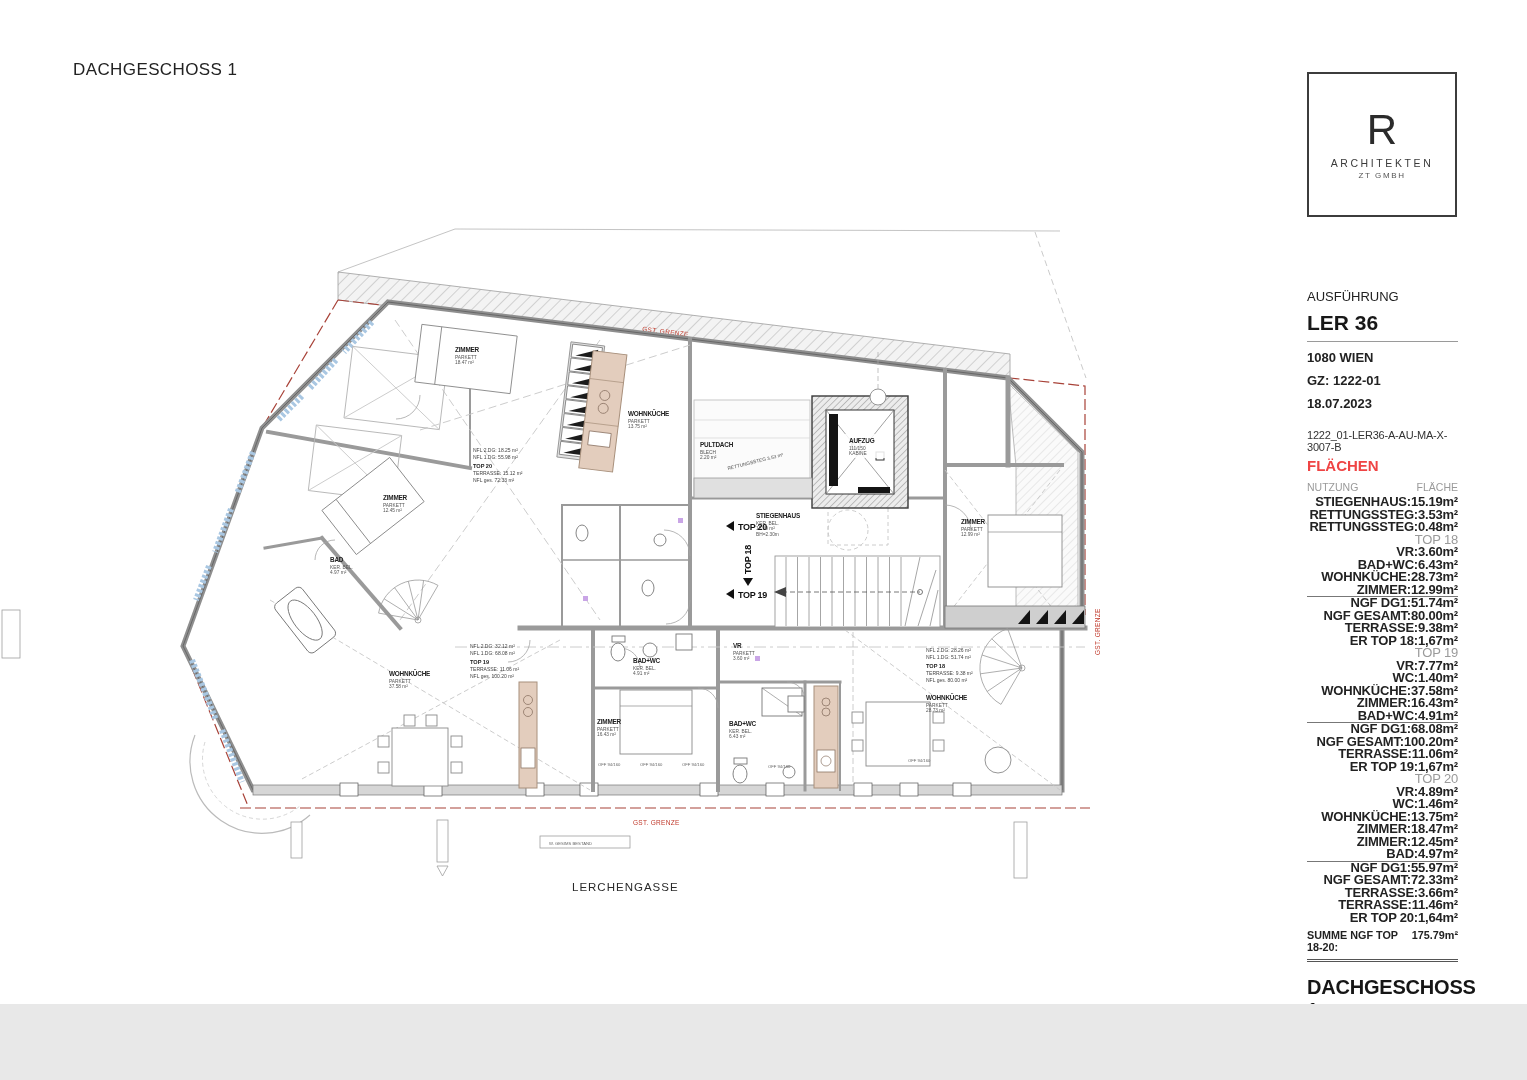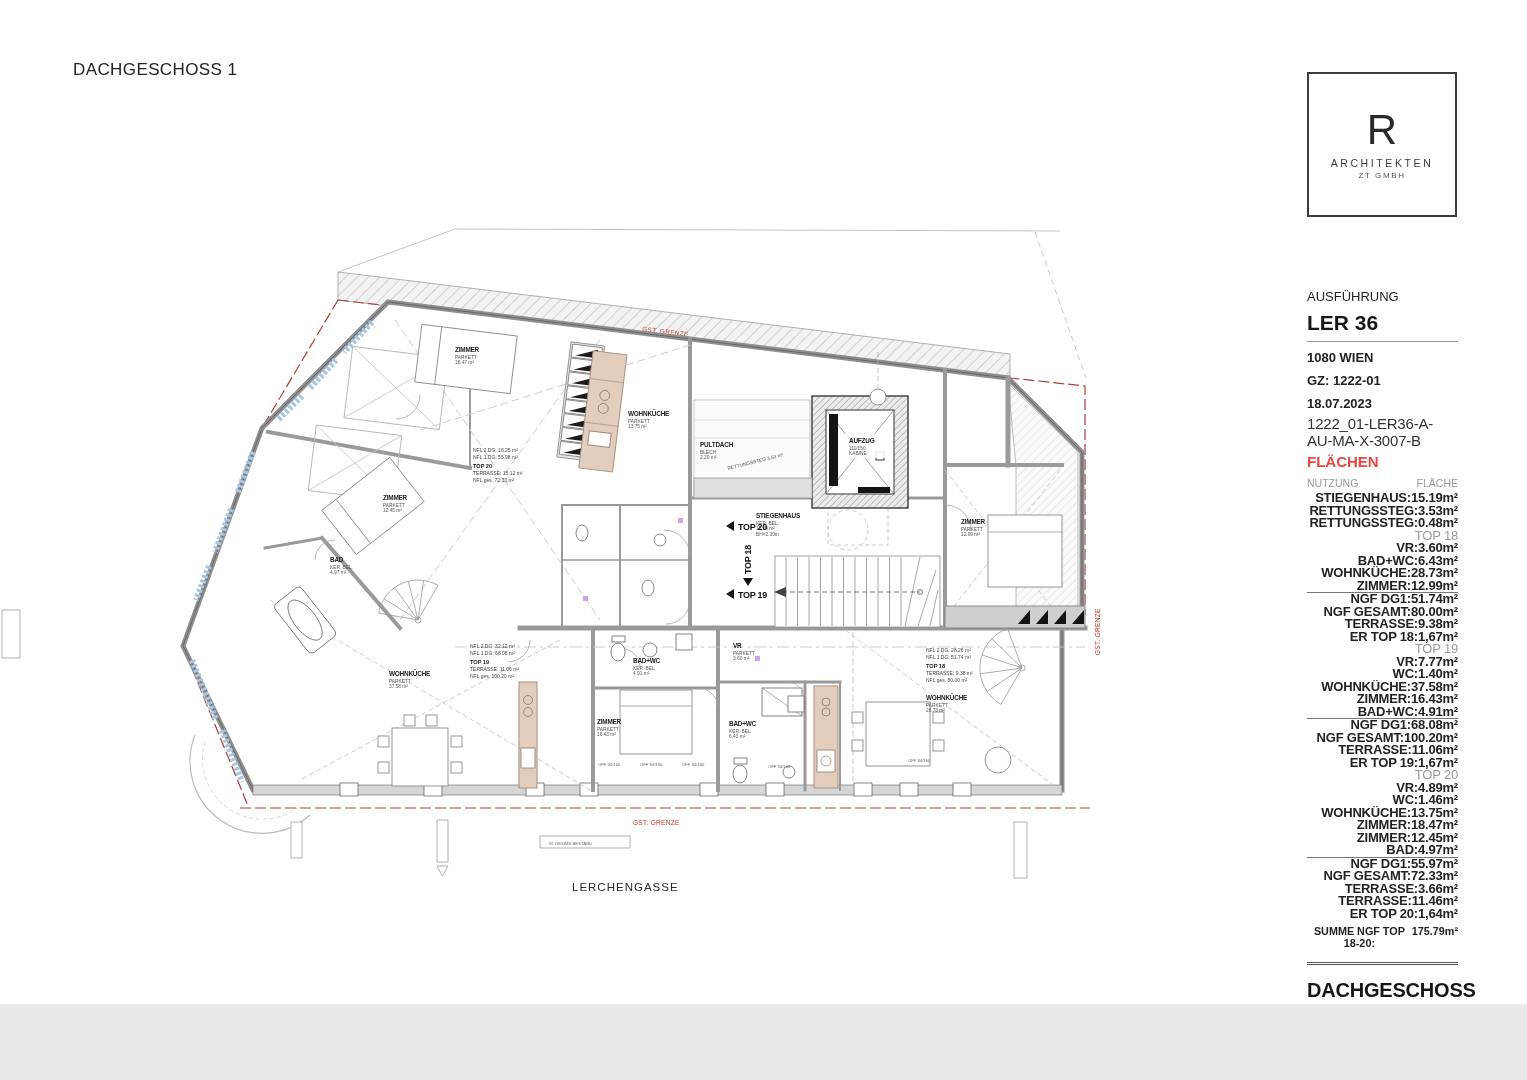--- a/index.html
+++ b/index.html
@@ -20,30 +20,30 @@
   .titleblock{position:absolute;left:1307px;top:0;width:151px;}
   .logo-box{margin-top:72px;width:146px;height:141px;border:2px solid #3c3c3c;
             display:flex;flex-direction:column;align-items:center;justify-content:center;}
   .logo-letter{font-size:42px;color:#2b2b2b;line-height:40px;}
   .logo-line1{font-size:10.5px;letter-spacing:2.6px;color:#3a3a3a;margin-top:7px;}
   .logo-line2{font-size:8px;letter-spacing:1.6px;color:#555;margin-top:2px;}
   .tb-phase{margin-top:72px;font-size:13px;color:#222;}
   .tb-project{margin-top:7px;font-size:21px;font-weight:bold;color:#181818;
               border-bottom:1px solid #9a9a9a;padding-bottom:6px;}
   .tb-line{margin-top:8px;font-size:13px;font-weight:bold;color:#222;}
-  .tb-doc{margin-top:4px;font-size:15px;color:#333;letter-spacing:-.2px;}
+  .tb-doc{margin-top:18px;font-size:11px;color:#333;letter-spacing:-.2px;}
   .tb-areas-h{margin-top:4px;font-size:15px;font-weight:bold;color:#ef4444;}
   .tb-cols{display:flex;justify-content:space-between;font-size:10.5px;color:#9a9a9a;margin-top:7px;text-align:center;}
   .frows{margin-top:3px;}
   .frow{display:flex;justify-content:flex-end;font-size:13px;line-height:12.5px;
         font-weight:bold;color:#222;letter-spacing:-.2px;}
   .frow.section{color:#9a9a9a;font-weight:normal;}
   .frow.rule{border-bottom:1px solid #777;}
   .tb-sum{margin-top:5px;display:flex;justify-content:space-between;font-size:10.8px;font-weight:bold;
-          color:#222;border-bottom:3px double #555;padding-bottom:13px;text-align:center;}
+          color:#222;border-bottom:3px double #555;padding-bottom:6px;}
   .tb-sheet{margin-top:14px;font-size:20px;font-weight:bold;color:#161616;
             border-bottom:1px solid #9a9a9a;padding-bottom:5px;letter-spacing:-.2px;}
   .tb-scale{margin-top:9px;font-size:14px;font-weight:bold;color:#222;}
   .tb-page{margin-top:6px;font-size:14px;font-weight:bold;color:#222;font-style:italic;}
   
   .karos{position:absolute;left:1386px;top:1000px;width:141px;height:80px;overflow:hidden;}
 </style>
 </head>
 <body>
 

